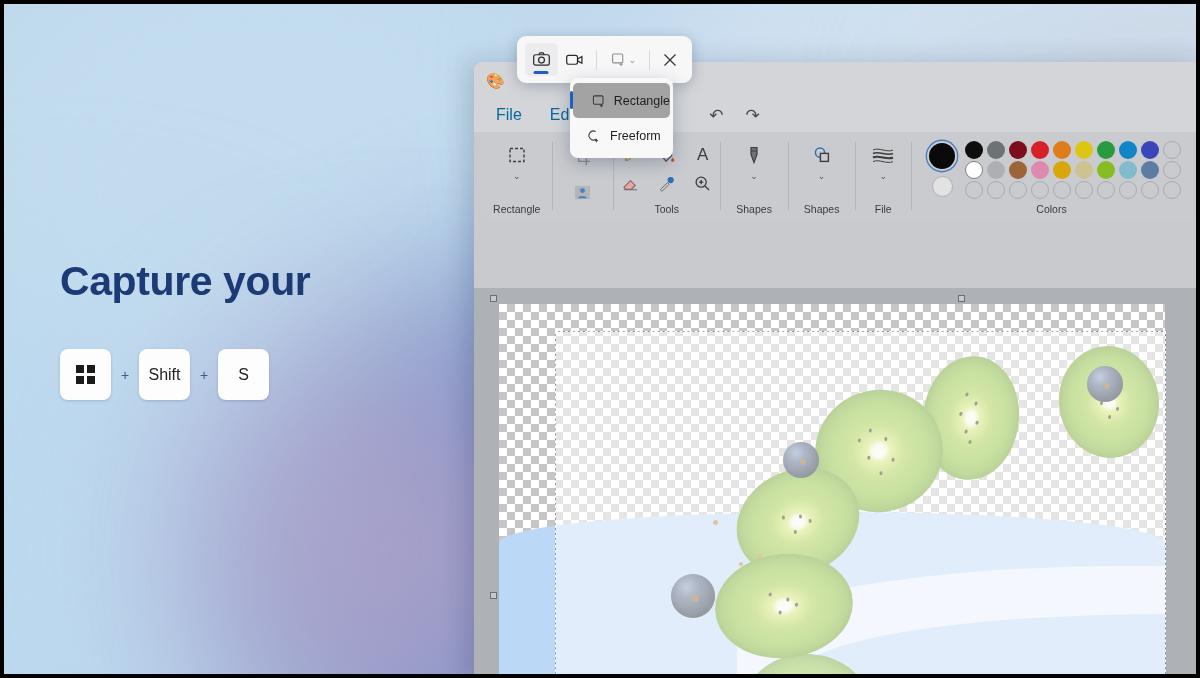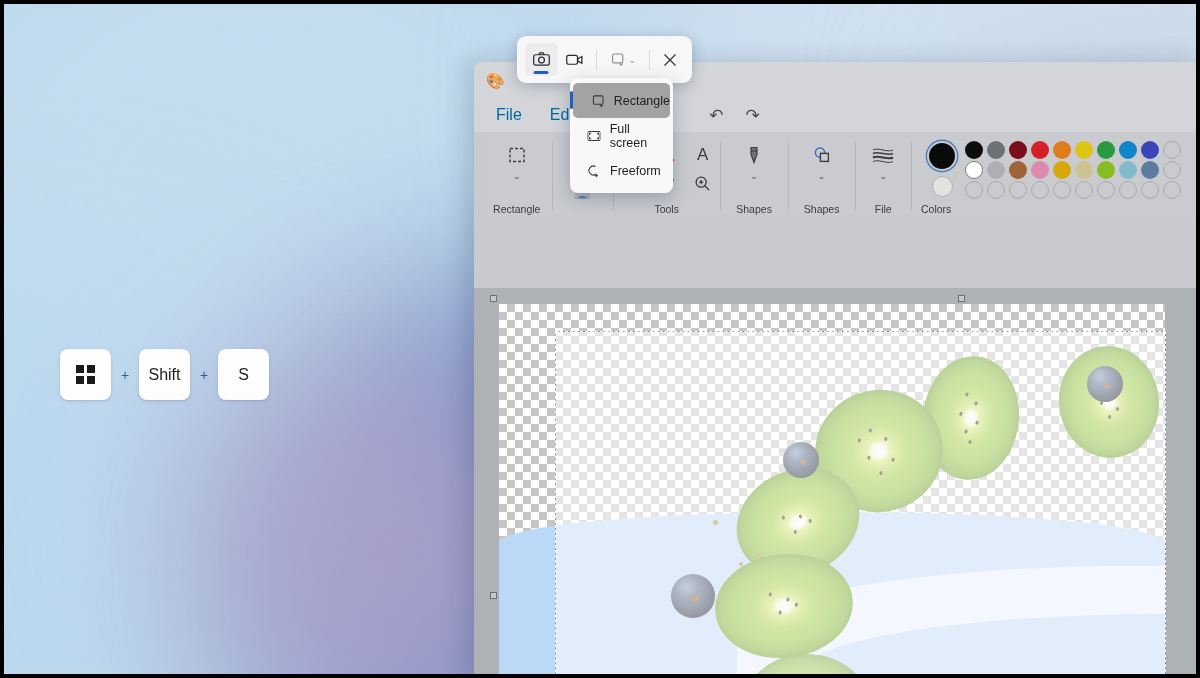--- a/index.html
+++ b/index.html
@@ -93,21 +93,21 @@
   }
   .rlabel { font-size:10.5px; color:#3b3b3b; }
   .icon-btn {
     width:30px; height:30px; display:flex; align-items:center; justify-content:center;
     border-radius:4px; font-size:15px; color:#3d3d3d;
   }
   .chev { font-size:9px; color:#555; margin-top:1px; }
   .twocol { display:grid; grid-template-columns:repeat(3,30px); grid-auto-rows:26px; gap:2px 6px; }
 
   
-  #colors-group { padding:9px 14px 5px 10px; flex:1; align-items:flex-start; }
+  #colors-group { padding:9px 14px 5px 10px; flex:1; align-items:center; }
   .colors-row { display:flex; align-items:center; gap:0; }
   .cur-col-wrap { width:42px; display:flex; flex-direction:column; align-items:center; gap:7px; }
   .cur-main {
     width:26px; height:26px; border-radius:50%; background:#0a0a0a;
     box-shadow:0 0 0 2px #c9cbcf, 0 0 0 3.4px #4a7fc1;
   }
   .cur-sec { width:21px; height:21px; border-radius:50%; background:#e2e2e2; border:1px solid #b0b0b0; }
   .swatch-grid { display:grid; grid-template-columns:repeat(10,21px); gap:2px 1px; }
   .sw { width:18px; height:18px; border-radius:50%; margin:0 auto; }
   .sw.empty { background:transparent; border:1.3px solid #a9abaf; }
@@ -236,21 +236,21 @@
   <div class="blob b4"></div>
   <div class="blob b8"></div>
   <div class="blob b7"></div>
   <div class="blob b2"></div>
   <div class="blob b6"></div>
   <div class="blob b3"></div>
   <div class="blob b5"></div>
 
   <div id="hero">
     <h1>
-      <br>
+      <span>Capture your</span><br>
     </h1>
     <div id="keys">
       <div class="key">
         <span class="winglyph">
           <i></i>
             <i></i>
             <i></i>
             <i></i>
         </span>
       </div>
@@ -546,30 +546,20 @@
         <svg width="16" height="16" viewBox="0 0 20 20" fill="none" stroke="#3a3a3a" stroke-width="1.3">
           <rect x="3" y="3.6" width="12" height="10.4" rx="1.4"></rect>
             <path d="M11 15.8h4M13 13.8v4" stroke-width="1.2"></path>
         </svg>
       </span>
       <span class="dd-label">Rectangle</span>
     </div>
     <div class="dd-item">
       <span class="dd-ico">
         <svg width="16" height="16" viewBox="0 0 20 20" fill="none" stroke="#3a3a3a" stroke-width="1.3">
-          <rect x="2.6" y="4.4" width="14.8" height="11.2" rx="1.4"></rect>
-          <path d="M5.6 6.8h-1.4v1.6M14.4 6.8h1.4v1.6M5.6 13.2h-1.4v-1.6M14.4 13.2h1.4v-1.6" stroke="#f8f8f9" stroke-width="2.6"></path>
-          <path d="M6.4 6.6h-2v2M13.6 6.6h2v2M6.4 13.4h-2v-2M13.6 13.4h2v-2"></path>
-        </svg>
-      </span>
-      <span class="dd-label">Full screen</span>
-    </div>
-    <div class="dd-item">
-      <span class="dd-ico">
-        <svg width="16" height="16" viewBox="0 0 20 20" fill="none" stroke="#3a3a3a" stroke-width="1.3">
           <path d="M13 13.6a5.6 5.6 0 11-1-9.2"></path>
           <path d="M11 15.8h4M13 13.8v4" stroke-width="1.2"></path>
         </svg>
       </span>
       <span class="dd-label">Freeform</span>
     </div>
   </div>
 </div>
 
 </body></html>

